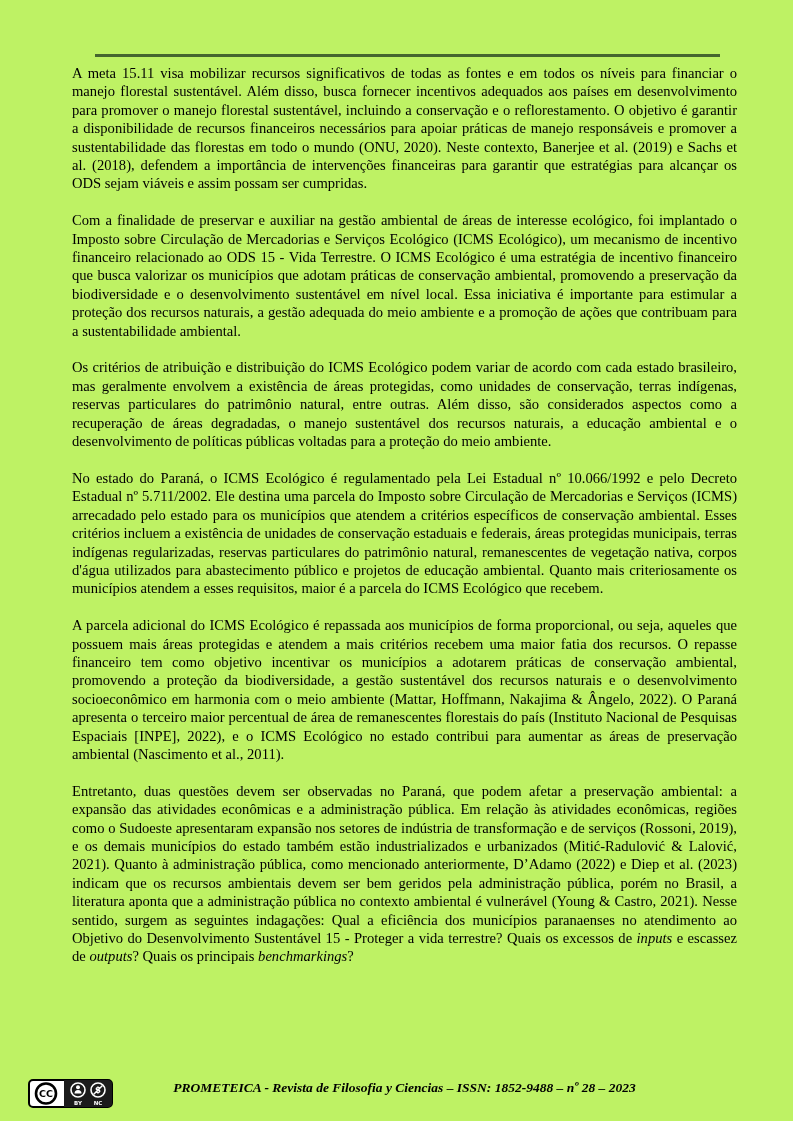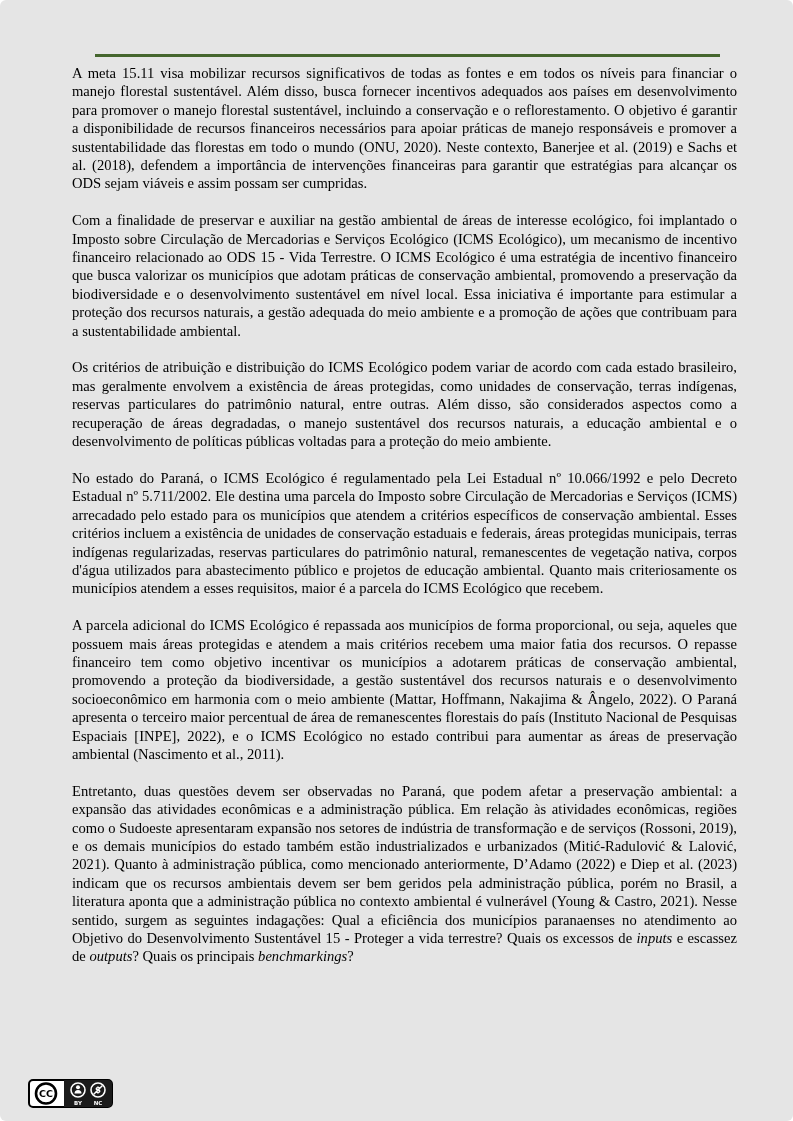--- a/index.html
+++ b/index.html
@@ -4,25 +4,24 @@
 <style>
   html, body {
     margin: 0;
     padding: 0;
     background: #ffffff;
   }
   .page {
     position: relative;
     width: 793px;
     height: 1121px;
-    background: #e5e5e5;
+    background: #bef264;
     font-family: "Liberation Serif", serif;
     color: #000000;
     overflow: hidden;
-    border-radius: 6px;
   }
   .top-divider {
     position: absolute;
     left: 95px;
     top: 54px;
     width: 625px;
     height: 3px;
     background: #45662e;
   }
   .content {
@@ -99,15 +98,16 @@
       <circle cx="50" cy="8.2" r="2" fill="#ffffff"></circle>
       <path d="M46.5 14.5 a3.5 3.5 0 0 1 7 0 z" fill="#ffffff"></path>
       <circle cx="70" cy="11" r="7" fill="#1b1b1b" stroke="#ffffff" stroke-width="1.6"></circle>
       <text x="70" y="14.2" text-anchor="middle" font-family="DejaVu Sans, sans-serif" font-size="8.5" font-weight="bold" fill="#ffffff">$</text>
       <line x1="65.5" y1="15.5" x2="74.5" y2="6.5" stroke="#ffffff" stroke-width="1.4"></line>
       <text x="50" y="26" text-anchor="middle" font-family="DejaVu Sans, sans-serif" font-size="5.5" font-weight="bold" fill="#ffffff">BY</text>
       <text x="70" y="26" text-anchor="middle" font-family="DejaVu Sans, sans-serif" font-size="5.5" font-weight="bold" fill="#ffffff">NC</text>
     </svg>
   </a>
 
+  <div class="footer-center">PROMETEICA - Revista de Filosofia y Ciencias – ISSN: 1852-9488 – nº 28 – 2023</div>
   <div class="footer-page-number">204</div>
 
 </div>
 
 </body></html>

